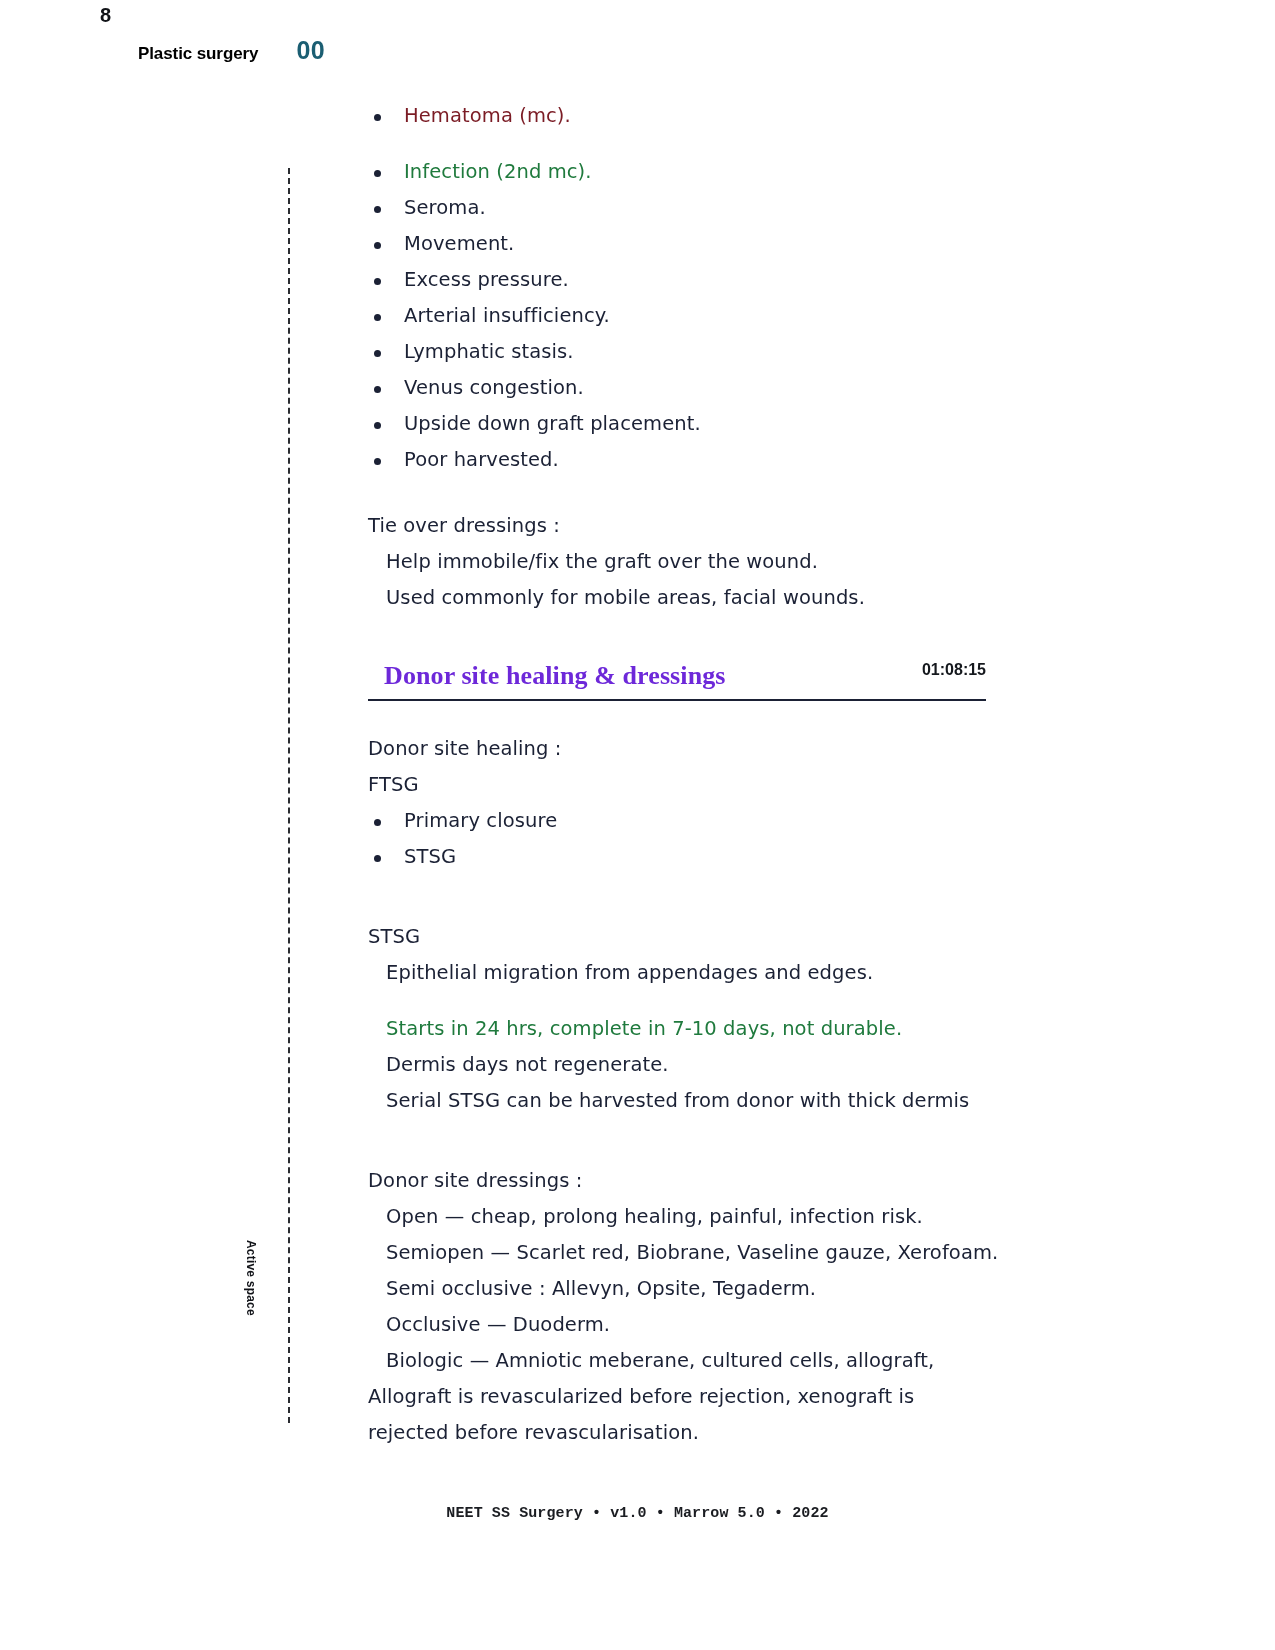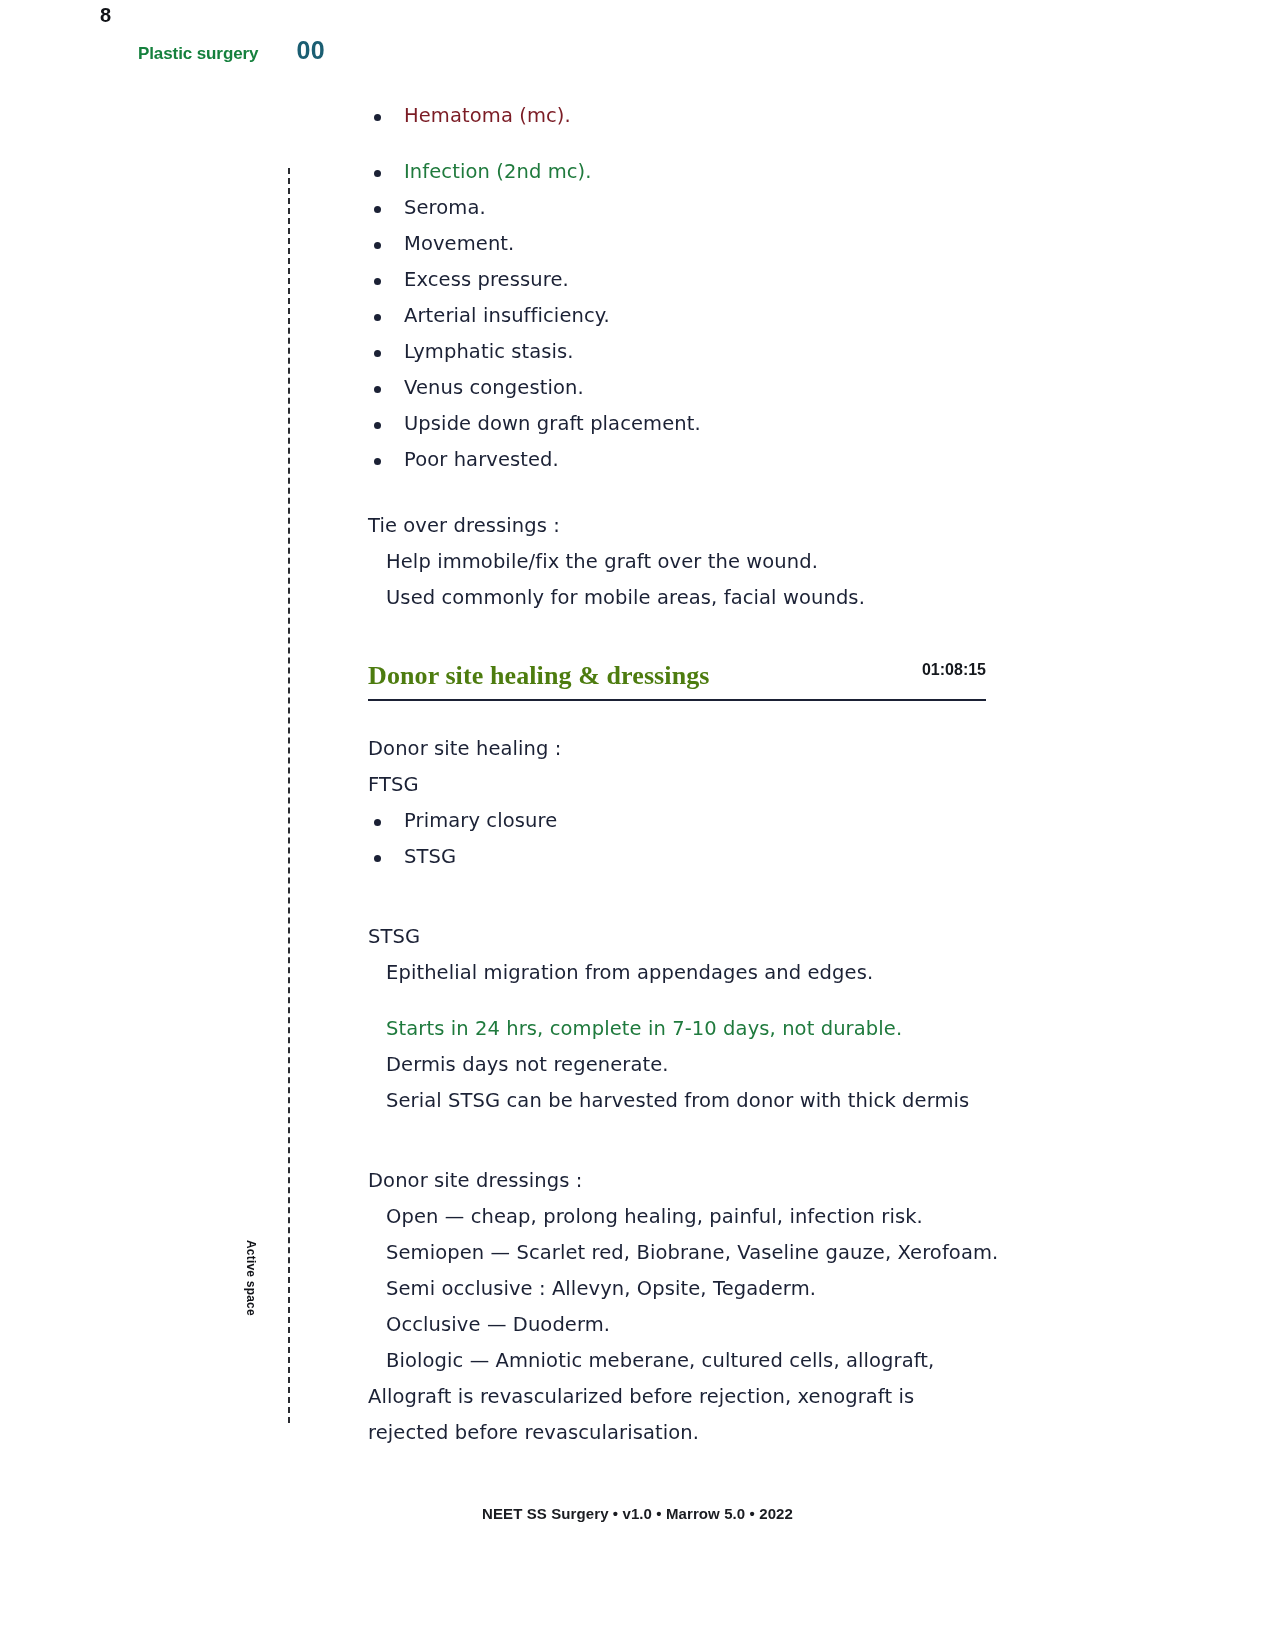--- a/index.html
+++ b/index.html
@@ -38,21 +38,21 @@
     left: 138px;
     top: 36px;
     display: flex;
     align-items: baseline;
     gap: 38px;
   }
   .header-subject {
     font-family: "Liberation Sans", sans-serif;
     font-size: 17px;
     font-weight: 700;
-    color: #15803d;
+    color: #000000;
     letter-spacing: -0.1px;
   }
   .header-code {
     font-family: "Liberation Sans", sans-serif;
     font-size: 25px;
     font-weight: 700;
     color: #1b5e72;
     letter-spacing: 0.5px;
   }
 
@@ -138,40 +138,41 @@
     border-bottom: 2px solid #1b2135;
     display: flex;
     align-items: flex-end;
     justify-content: space-between;
     width: 618px;
   }
   .section-title {
     font-family: "Liberation Serif", serif;
     font-weight: 700;
     font-size: 26px;
-    color: #4d7c0f;
+    color: #6d28d9;
     line-height: 30px;
     letter-spacing: 0.1px;
+    margin-left: 16px;
   }
   .section-time {
     font-family: "Liberation Sans", sans-serif;
     font-weight: 700;
     font-size: 16px;
     color: #15181d;
     padding-bottom: 3px;
   }
 
   
   .footer {
     position: absolute;
     left: 0;
     right: 0;
     top: 1505px;
     text-align: center;
-    font-family: Liberation Sans, sans-serif;
+    font-family: Liberation Mono, monospace;
     font-size: 15px;
     font-weight: 700;
     color: #1a1c21;
     letter-spacing: 0.1px;
   }
 </style>
 </head>
 <body>
 
 <div class="page">

